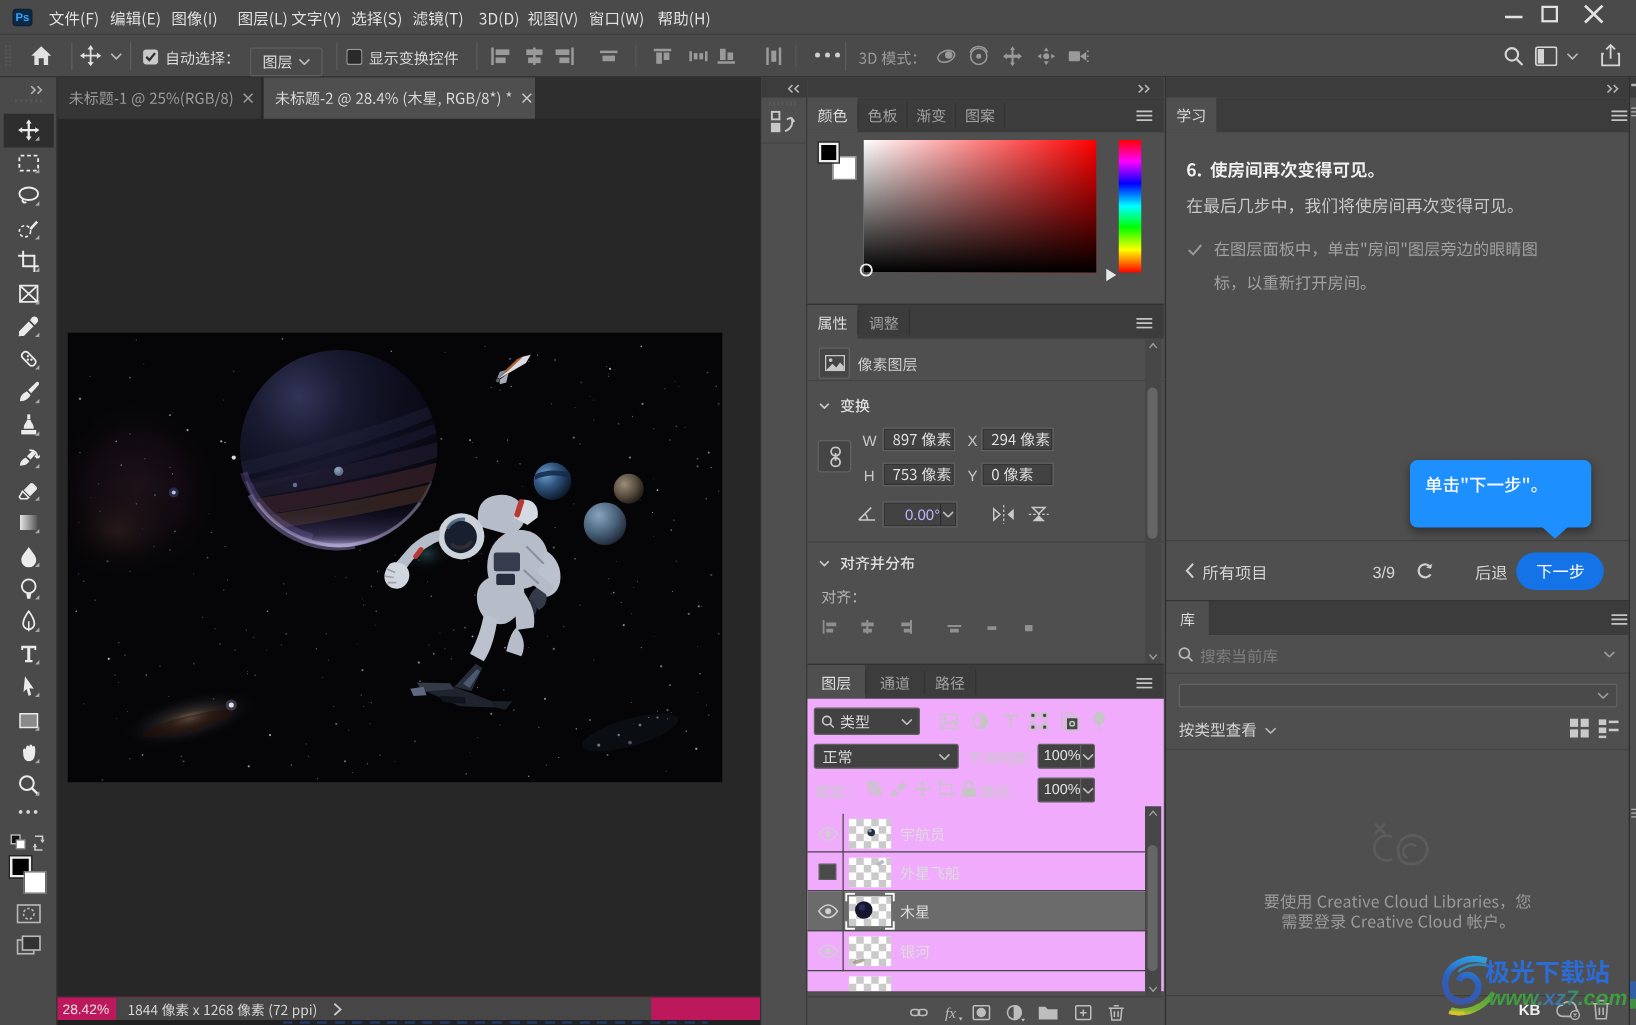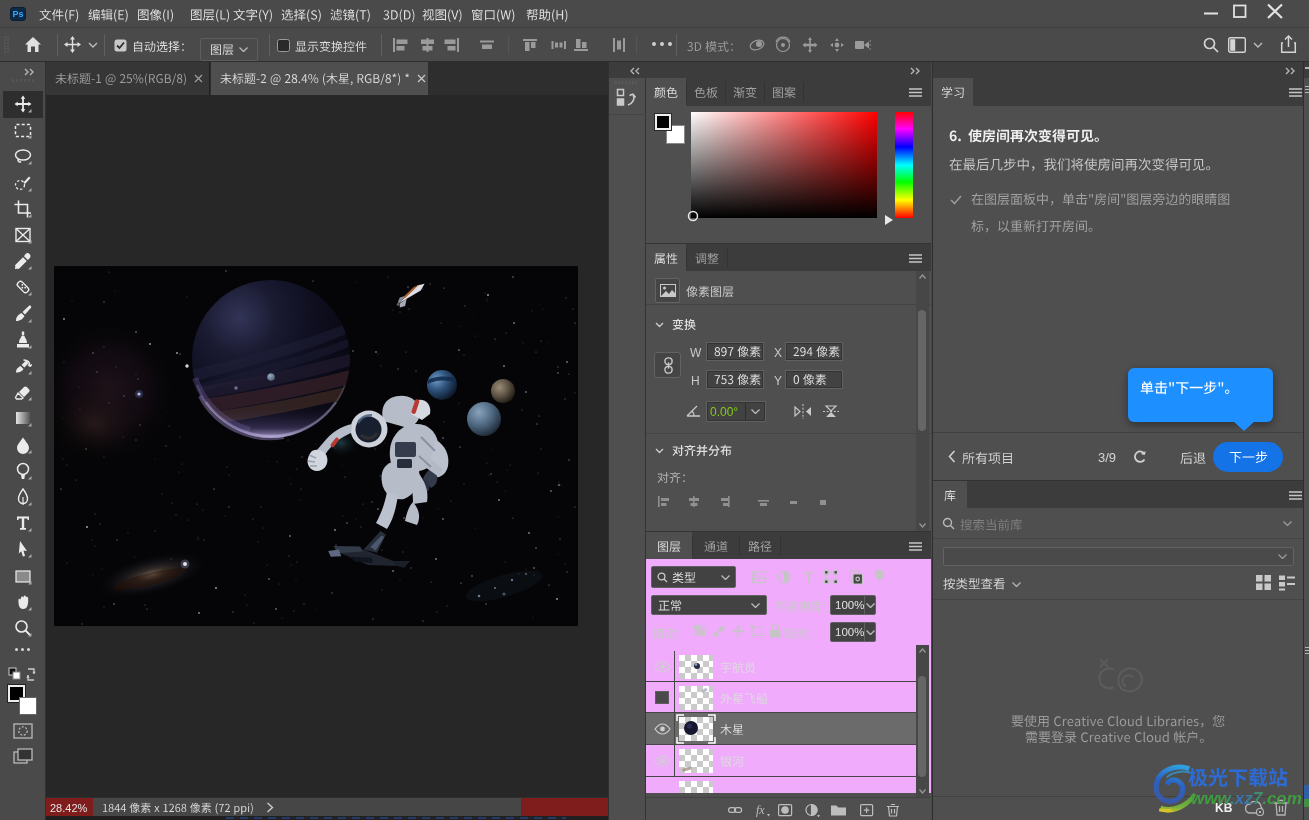--- a/index.html
+++ b/index.html
@@ -860,21 +860,21 @@
  <ellipse cx="450" cy="320" rx="40" ry="11" fill="#1a2434" opacity="0.3" transform="rotate(-16 450 320)"></ellipse>
  <circle cx="425" cy="330" r="1.3" fill="#aac4e8" opacity="0.7"></circle>
           <circle cx="441" cy="322" r="1" fill="#cfe0f8" opacity="0.6"></circle>
  <circle cx="458" cy="314" r="1.2" fill="#9ab8e0" opacity="0.7"></circle>
           <circle cx="472" cy="308" r="0.9" fill="#cfe0f8" opacity="0.55"></circle>
  <circle cx="432" cy="338" r="0.8" fill="#cfe0f8" opacity="0.5"></circle>
           <circle cx="450" cy="328" r="1.5" fill="#b8d0f0" opacity="0.45"></circle>
  <circle cx="480" cy="302" r="0.9" fill="#cfe0f8" opacity="0.5"></circle>
 </g>
 </svg>
-      <div class="abs" style="left:0;top:735px;width:562px;height:19px;background:#7f1d1d;border-top:1px solid #2e2e2e">
+      <div class="abs" style="left:0;top:735px;width:562px;height:19px;background:#be185d;border-top:1px solid #2e2e2e">
 <div class="abs" style="left:47px;top:0;width:428px;height:19px;background:#464646"></div>
 <div class="abs" style="left:4px;top:4px;font-size:11px;color:#e2e2e2;font-family:'Liberation Sans',sans-serif">28.42%</div>
 <div class="abs" style="left:56px;top:3px">
           <svg width="152" height="14" viewBox="0 0 152 14" style="overflow:visible;">
             <path fill="#d8d8d8" d="M1 11H5.4V10.2H3.8V2.9H3C2.6 3.2 2 3.4 1.3 3.5V4.1H2.8V10.2H1Z M9.2 11.1C10.7 11.1 11.7 10.2 11.7 9.1C11.7 8 11.1 7.3 10.4 6.9V6.9C10.8 6.5 11.4 5.8 11.4 4.9C11.4 3.7 10.6 2.8 9.2 2.8C8 2.8 7 3.6 7 4.9C7 5.7 7.5 6.3 8.1 6.7V6.8C7.3 7.2 6.6 7.9 6.6 9C6.6 10.2 7.7 11.1 9.2 11.1ZM9.7 6.6C8.8 6.2 7.9 5.8 7.9 4.9C7.9 4.1 8.4 3.6 9.2 3.6C10.1 3.6 10.6 4.2 10.6 5C10.6 5.6 10.3 6.1 9.7 6.6ZM9.2 10.4C8.2 10.4 7.5 9.8 7.5 8.9C7.5 8.1 8 7.5 8.6 7.1C9.8 7.5 10.7 7.9 10.7 9C10.7 9.8 10.1 10.4 9.2 10.4Z M15.9 11H16.9V8.8H18V8H16.9V2.9H15.8L12.4 8.1V8.8H15.9ZM15.9 8H13.5L15.3 5.2C15.5 4.8 15.8 4.4 16 4H16C16 4.4 15.9 5.1 15.9 5.5Z M22.1 11H23V8.8H24.1V8H23V2.9H21.9L18.5 8.1V8.8H22.1ZM22.1 8H19.6L21.4 5.2C21.6 4.8 21.9 4.4 22.1 4H22.1C22.1 4.4 22.1 5.1 22.1 5.5Z M32.6 3.2H34.6C34.4 3.5 34.2 3.8 34 4.1H31.9C32.2 3.8 32.4 3.5 32.6 3.2ZM32.6 1.8C32.2 2.7 31.3 3.9 30.1 4.7C30.3 4.8 30.5 5.1 30.6 5.2C30.8 5.1 31 4.9 31.2 4.8V6.5H32.9C32.4 6.9 31.6 7.4 30.4 7.7C30.6 7.9 30.8 8.1 30.9 8.3C31.9 7.9 32.6 7.6 33.2 7.2C33.3 7.3 33.5 7.5 33.6 7.7C32.9 8.3 31.5 9 30.4 9.3C30.6 9.5 30.8 9.7 30.9 9.9C31.9 9.5 33.1 8.8 33.9 8.1C34 8.3 34.1 8.6 34.2 8.8C33.3 9.6 31.7 10.5 30.3 10.9C30.5 11 30.7 11.3 30.8 11.5C32 11.1 33.4 10.3 34.3 9.4C34.4 10.1 34.3 10.7 34.1 11C33.9 11.2 33.8 11.2 33.5 11.2C33.4 11.2 33.1 11.2 32.8 11.1C32.9 11.3 33 11.7 33 11.8C33.3 11.9 33.5 11.9 33.7 11.9C34.1 11.9 34.4 11.8 34.6 11.5C35.1 11 35.3 9.9 34.9 8.7L35.5 8.4C35.8 9.6 36.5 10.7 37.4 11.3C37.5 11.1 37.8 10.8 37.9 10.6C37.1 10.2 36.4 9.2 36.1 8.2C36.5 7.9 36.9 7.7 37.3 7.5L36.7 6.9C36.2 7.3 35.4 7.8 34.7 8.1C34.5 7.6 34.1 7.1 33.6 6.7L33.9 6.5H37.2V4.1H34.8C35.1 3.7 35.5 3.3 35.7 2.8L35.2 2.5L35.1 2.5H33.1L33.4 1.9ZM32 4.7H33.9C33.9 5 33.7 5.4 33.5 5.8H32ZM34.6 4.7H36.4V5.8H34.3C34.5 5.4 34.6 5 34.6 4.7ZM30.2 1.8C29.6 3.5 28.6 5.1 27.6 6.2C27.8 6.4 28 6.8 28.1 7C28.4 6.7 28.7 6.2 29 5.8V11.8H29.8V4.5C30.2 3.7 30.6 2.9 30.9 2Z M45.3 10.1C46.2 10.5 47.4 11.2 48 11.7L48.6 11.2C48 10.7 46.8 10 45.9 9.6ZM41.5 9.6C40.8 10.2 39.8 10.8 38.8 11.2C39 11.3 39.3 11.6 39.4 11.7C40.4 11.3 41.5 10.6 42.3 9.9ZM40.4 7.8C40.6 7.7 40.9 7.6 43.1 7.5C42.1 8 41.2 8.3 40.9 8.4C40.2 8.6 39.7 8.8 39.4 8.8C39.4 9 39.5 9.4 39.6 9.5C39.9 9.4 40.3 9.4 43.5 9.2V10.9C43.5 11 43.5 11.1 43.3 11.1C43.2 11.1 42.6 11.1 41.9 11.1C42 11.3 42.1 11.6 42.2 11.8C43 11.8 43.5 11.8 43.9 11.7C44.3 11.6 44.4 11.4 44.4 10.9V9.1L47.1 9C47.4 9.2 47.6 9.5 47.8 9.7L48.5 9.3C48 8.7 47 8 46.3 7.5L45.7 7.9C45.9 8.1 46.2 8.3 46.4 8.4L41.9 8.7C43.4 8.2 44.9 7.5 46.4 6.7L45.8 6.2C45.4 6.4 45 6.7 44.5 6.9L42 7C42.6 6.8 43.2 6.5 43.7 6.1L43.5 5.9H48.7V5.2H44.2V4.5H47.6V3.9H44.2V3.2H48.2V2.6H44.2V1.7H43.4V2.6H39.4V3.2H43.4V3.9H40V4.5H43.4V5.2H38.9V5.9H42.7C42 6.4 41.2 6.7 41 6.8C40.6 7 40.4 7 40.2 7.1C40.3 7.3 40.4 7.6 40.4 7.8Z M52.3 11H53.4L54.2 9.6C54.4 9.2 54.6 8.9 54.8 8.5H54.8C55.1 8.9 55.3 9.2 55.5 9.6L56.4 11H57.5L55.5 8L57.3 5H56.3L55.5 6.3C55.3 6.7 55.2 7 55 7.3H54.9C54.7 7 54.5 6.7 54.4 6.3L53.5 5H52.5L54.3 7.9Z M61.4 11H65.9V10.2H64.3V2.9H63.5C63 3.2 62.5 3.4 61.8 3.5V4.1H63.2V10.2H61.4Z M67.1 11H72.1V10.1H69.9C69.5 10.1 69 10.2 68.6 10.2C70.5 8.4 71.8 6.8 71.8 5.2C71.8 3.7 70.8 2.8 69.4 2.8C68.4 2.8 67.7 3.3 67 4L67.6 4.5C68.1 4 68.6 3.6 69.3 3.6C70.3 3.6 70.8 4.3 70.8 5.2C70.8 6.6 69.6 8.2 67.1 10.4Z M76 11.1C77.3 11.1 78.3 10.1 78.3 8.5C78.3 6.8 77.4 6 76.1 6C75.4 6 74.7 6.4 74.2 7C74.3 4.5 75.2 3.6 76.3 3.6C76.8 3.6 77.3 3.9 77.6 4.2L78.2 3.6C77.7 3.1 77.1 2.8 76.3 2.8C74.7 2.8 73.3 4 73.3 7.2C73.3 9.8 74.5 11.1 76 11.1ZM74.3 7.8C74.8 7 75.4 6.7 75.9 6.7C76.9 6.7 77.4 7.4 77.4 8.5C77.4 9.6 76.8 10.4 76 10.4C75 10.4 74.4 9.4 74.3 7.8Z M81.9 11.1C83.4 11.1 84.4 10.2 84.4 9.1C84.4 8 83.7 7.3 83 6.9V6.9C83.5 6.5 84.1 5.8 84.1 4.9C84.1 3.7 83.3 2.8 81.9 2.8C80.6 2.8 79.7 3.6 79.7 4.9C79.7 5.7 80.2 6.3 80.8 6.7V6.8C80 7.2 79.3 7.9 79.3 9C79.3 10.2 80.4 11.1 81.9 11.1ZM82.4 6.6C81.5 6.2 80.6 5.8 80.6 4.9C80.6 4.1 81.1 3.6 81.9 3.6C82.7 3.6 83.2 4.2 83.2 5C83.2 5.6 83 6.1 82.4 6.6ZM81.9 10.4C80.9 10.4 80.2 9.8 80.2 8.9C80.2 8.1 80.7 7.5 81.3 7.1C82.4 7.5 83.4 7.9 83.4 9C83.4 9.8 82.8 10.4 81.9 10.4Z M93.1 3.2H95.1C94.9 3.5 94.7 3.8 94.4 4.1H92.4C92.6 3.8 92.9 3.5 93.1 3.2ZM93.1 1.8C92.7 2.7 91.8 3.9 90.6 4.7C90.8 4.8 91 5.1 91.1 5.2C91.3 5.1 91.5 4.9 91.7 4.8V6.5H93.4C92.9 6.9 92.1 7.4 90.9 7.7C91.1 7.9 91.3 8.1 91.4 8.3C92.4 7.9 93.1 7.6 93.6 7.2C93.8 7.3 94 7.5 94.1 7.7C93.4 8.3 92 9 90.9 9.3C91.1 9.5 91.3 9.7 91.4 9.9C92.3 9.5 93.6 8.8 94.4 8.1C94.5 8.3 94.6 8.6 94.7 8.8C93.8 9.6 92.2 10.5 90.8 10.9C91 11 91.2 11.3 91.3 11.5C92.5 11.1 93.9 10.3 94.8 9.4C94.9 10.1 94.8 10.7 94.6 11C94.4 11.2 94.2 11.2 94 11.2C93.8 11.2 93.6 11.2 93.3 11.1C93.4 11.3 93.5 11.7 93.5 11.8C93.7 11.9 94 11.9 94.2 11.9C94.6 11.9 94.9 11.8 95.1 11.5C95.6 11 95.8 9.9 95.4 8.7L95.9 8.4C96.3 9.6 97 10.7 97.9 11.3C98 11.1 98.3 10.8 98.4 10.6C97.6 10.2 96.9 9.2 96.5 8.2C97 7.9 97.4 7.7 97.8 7.5L97.2 6.9C96.7 7.3 95.9 7.8 95.2 8.1C94.9 7.6 94.6 7.1 94.1 6.7L94.4 6.5H97.6V4.1H95.3C95.6 3.7 95.9 3.3 96.2 2.8L95.7 2.5L95.5 2.5H93.5L93.9 1.9ZM92.4 4.7H94.4C94.3 5 94.2 5.4 94 5.8H92.4ZM95.1 4.7H96.9V5.8H94.8C95 5.4 95.1 5 95.1 4.7ZM90.6 1.8C90.1 3.5 89.1 5.1 88.1 6.2C88.2 6.4 88.5 6.8 88.6 7C88.9 6.7 89.2 6.2 89.5 5.8V11.8H90.3V4.5C90.7 3.7 91.1 2.9 91.4 2Z M105.8 10.1C106.7 10.5 107.9 11.2 108.4 11.7L109.1 11.2C108.5 10.7 107.3 10 106.4 9.6ZM102 9.6C101.3 10.2 100.2 10.8 99.3 11.2C99.5 11.3 99.8 11.6 99.9 11.7C100.8 11.3 102 10.6 102.7 9.9ZM100.9 7.8C101.1 7.7 101.4 7.6 103.6 7.5C102.6 8 101.7 8.3 101.4 8.4C100.7 8.6 100.2 8.8 99.8 8.8C99.9 9 100 9.4 100 9.5C100.3 9.4 100.8 9.4 104 9.2V10.9C104 11 104 11.1 103.8 11.1C103.6 11.1 103 11.1 102.4 11.1C102.5 11.3 102.6 11.6 102.7 11.8C103.5 11.8 104 11.8 104.4 11.7C104.7 11.6 104.8 11.4 104.8 10.9V9.1L107.6 9C107.9 9.2 108.1 9.5 108.3 9.7L108.9 9.3C108.5 8.7 107.5 8 106.8 7.5L106.2 7.9C106.4 8.1 106.6 8.3 106.9 8.4L102.4 8.7C103.9 8.2 105.4 7.5 106.9 6.7L106.3 6.2C105.9 6.4 105.5 6.7 105 6.9L102.5 7C103.1 6.8 103.6 6.5 104.2 6.1L103.9 5.9H109.2V5.2H104.7V4.5H108V3.9H104.7V3.2H108.7V2.6H104.7V1.7H103.8V2.6H99.9V3.2H103.8V3.9H100.5V4.5H103.8V5.2H99.4V5.9H103.2C102.5 6.4 101.7 6.7 101.4 6.8C101.1 7 100.9 7 100.7 7.1C100.7 7.3 100.8 7.6 100.9 7.8Z M115.2 13.2 115.9 12.9C114.9 11.3 114.5 9.4 114.5 7.6C114.5 5.7 114.9 3.9 115.9 2.3L115.2 2C114.2 3.7 113.6 5.4 113.6 7.6C113.6 9.7 114.2 11.5 115.2 13.2Z M118.5 11H119.6C119.7 7.8 120 6 121.9 3.5V2.9H116.9V3.8H120.8C119.2 6 118.7 7.9 118.5 11Z M122.9 11H128V10.1H125.8C125.4 10.1 124.9 10.2 124.4 10.2C126.3 8.4 127.6 6.8 127.6 5.2C127.6 3.7 126.7 2.8 125.3 2.8C124.2 2.8 123.5 3.3 122.9 4L123.5 4.5C123.9 4 124.5 3.6 125.1 3.6C126.1 3.6 126.6 4.3 126.6 5.2C126.6 6.6 125.5 8.2 122.9 10.4Z M132.4 13.5H133.4V11.5L133.4 10.4C133.9 10.9 134.5 11.1 135 11.1C136.4 11.1 137.6 10 137.6 7.9C137.6 6.1 136.8 4.9 135.3 4.9C134.6 4.9 133.9 5.3 133.4 5.7H133.3L133.2 5H132.4ZM134.9 10.3C134.5 10.3 134 10.1 133.4 9.7V6.5C134 6 134.5 5.7 135 5.7C136.2 5.7 136.6 6.6 136.6 7.9C136.6 9.4 135.9 10.3 134.9 10.3Z M139.2 13.5H140.3V11.5L140.2 10.4C140.8 10.9 141.3 11.1 141.9 11.1C143.2 11.1 144.5 10 144.5 7.9C144.5 6.1 143.6 4.9 142.1 4.9C141.4 4.9 140.7 5.3 140.2 5.7H140.2L140.1 5H139.2ZM141.7 10.3C141.3 10.3 140.8 10.1 140.3 9.7V6.5C140.8 6 141.3 5.7 141.8 5.7C143 5.7 143.4 6.6 143.4 7.9C143.4 9.4 142.7 10.3 141.7 10.3Z M146.1 11H147.1V5H146.1ZM146.6 3.8C147 3.8 147.2 3.5 147.2 3.1C147.2 2.7 147 2.5 146.6 2.5C146.2 2.5 145.9 2.7 145.9 3.1C145.9 3.5 146.2 3.8 146.6 3.8Z M149.2 13.2C150.2 11.5 150.8 9.7 150.8 7.6C150.8 5.4 150.2 3.7 149.2 2L148.5 2.3C149.5 3.9 150 5.7 150 7.6C150 9.4 149.5 11.3 148.5 12.9Z"></path>
           </svg>
         </div>
 <svg class="abs" style="left:220px;top:4px" width="8" height="11" viewBox="0 0 8 11">
           <path d="M1.5 1 L6.5 5.5 L1.5 10" stroke="#ccc" stroke-width="1.4" fill="none"></path>
         </svg>
@@ -1032,21 +1032,21 @@
         <div class="abs" style="left:128px;top:103px;font-size:12px;color:#c9c9c9">Y</div>
         <div class="abs flexc" style="left:140px;top:100px;width:56px;height:17px;background:#424242;border:1px solid #333333;outline:1px solid #616161;padding-left:6px">
           <svg width="34" height="15" viewBox="0 0 34 15" style="overflow:visible;">
             <path fill="#e2e2e2" d="M3.3 12.2C5 12.2 6.1 10.6 6.1 7.6C6.1 4.5 5 3 3.3 3C1.7 3 0.6 4.5 0.6 7.6C0.6 10.6 1.7 12.2 3.3 12.2ZM3.3 11.3C2.3 11.3 1.7 10.2 1.7 7.6C1.7 5 2.3 3.9 3.3 3.9C4.3 3.9 5 5 5 7.6C5 10.2 4.3 11.3 3.3 11.3Z M15.6 3.5H17.8C17.6 3.8 17.3 4.2 17.1 4.5H14.8C15.1 4.1 15.4 3.8 15.6 3.5ZM15.6 1.9C15.1 2.9 14.2 4.2 12.9 5.1C13 5.3 13.3 5.5 13.4 5.7C13.7 5.6 13.9 5.4 14.1 5.2V7H15.9C15.4 7.5 14.5 8.1 13.2 8.4C13.4 8.6 13.6 8.9 13.7 9C14.8 8.7 15.6 8.2 16.2 7.8C16.4 8 16.5 8.2 16.7 8.4C15.9 9.1 14.4 9.8 13.2 10.2C13.4 10.3 13.6 10.6 13.7 10.8C14.8 10.4 16.1 9.6 17 8.9C17.1 9.1 17.2 9.3 17.3 9.6C16.4 10.5 14.6 11.4 13.1 11.9C13.3 12 13.5 12.3 13.6 12.5C14.9 12.1 16.4 11.2 17.5 10.3C17.6 11.1 17.5 11.7 17.2 12C17 12.2 16.8 12.2 16.6 12.2C16.4 12.2 16.1 12.2 15.8 12.1C15.9 12.4 16 12.7 16 12.9C16.3 12.9 16.6 12.9 16.8 12.9C17.2 12.9 17.5 12.9 17.8 12.5C18.3 12 18.5 10.8 18.1 9.5L18.7 9.2C19.1 10.5 19.9 11.7 20.8 12.3C21 12.1 21.2 11.7 21.4 11.6C20.5 11.1 19.8 10.1 19.4 8.9C19.8 8.7 20.3 8.4 20.7 8.1L20.1 7.6C19.5 8 18.6 8.5 17.9 8.9C17.6 8.3 17.2 7.8 16.7 7.4L17 7H20.6V4.5H18C18.3 4 18.7 3.6 19 3.1L18.4 2.7L18.3 2.8H16.1L16.5 2.1ZM14.9 5.1H17C17 5.5 16.8 5.9 16.5 6.4H14.9ZM17.8 5.1H19.7V6.4H17.4C17.6 5.9 17.7 5.5 17.8 5.1ZM12.9 2C12.3 3.8 11.2 5.6 10.1 6.8C10.3 7 10.6 7.4 10.6 7.6C11 7.3 11.4 6.8 11.7 6.3V12.9H12.5V4.9C13 4.1 13.4 3.1 13.8 2.2Z M29.4 11C30.4 11.5 31.7 12.3 32.3 12.8L33 12.2C32.4 11.7 31.1 11 30.1 10.5ZM25.3 10.5C24.6 11.1 23.4 11.8 22.3 12.2C22.5 12.3 22.9 12.6 23 12.8C24.1 12.3 25.3 11.6 26.1 10.8ZM24.1 8.5C24.3 8.4 24.7 8.3 27.1 8.2C26 8.7 25 9 24.6 9.2C23.9 9.4 23.4 9.6 23 9.6C23 9.8 23.1 10.2 23.2 10.4C23.5 10.3 24 10.2 27.5 10V11.9C27.5 12 27.5 12.1 27.3 12.1C27.1 12.1 26.4 12.1 25.7 12.1C25.8 12.3 26 12.7 26 12.9C26.9 12.9 27.5 12.9 27.9 12.8C28.3 12.6 28.4 12.4 28.4 11.9V10L31.4 9.8C31.7 10.1 32 10.4 32.2 10.6L32.9 10.1C32.4 9.5 31.3 8.7 30.5 8.2L29.9 8.7C30.1 8.8 30.4 9 30.6 9.2L25.7 9.4C27.4 8.9 29.1 8.2 30.7 7.3L30 6.8C29.6 7 29.1 7.3 28.6 7.5L25.8 7.7C26.5 7.4 27.1 7.1 27.7 6.7L27.4 6.4H33.2V5.7H28.2V4.9H31.9V4.3H28.2V3.5H32.6V2.8H28.2V1.9H27.3V2.8H23V3.5H27.3V4.3H23.7V4.9H27.3V5.7H22.4V6.4H26.7C25.9 6.9 25 7.3 24.7 7.5C24.4 7.6 24.1 7.7 23.9 7.7C23.9 7.9 24.1 8.3 24.1 8.5Z"></path>
           </svg>
         </div>
         <svg class="abs" style="left:40px;top:134px" width="15" height="12" viewBox="0 0 15 12">
           <path d="M1 11 L11 1 M1 11 H14 M8 11 A7 7 0 0 0 6 6" stroke="#c9c9c9" stroke-width="1.3" fill="none"></path>
         </svg>
         <div class="abs flexc" style="left:61px;top:131px;width:58px;height:19px;background:#424242;border:1px solid #333333;outline:1px solid #616161">
-          <span style="font-size:12px;color:#84cc16;padding-left:2px">0.00°</span>
+          <span style="font-size:12px;color:#c4b5fd;padding-left:16px">0.00°</span>
           <div style="margin-left:auto;width:19px;height:17px;border-left:1px solid #2e2e2e;display:flex;align-items:center;justify-content:center">
             <svg width="9" height="5" viewBox="0 0 9 5">
               <path d="M0.5 0.5 L4.5 4.5 L8.5 0.5" stroke="#bbb" stroke-width="1.3" fill="none"></path>
             </svg>
           </div>
         </div>
         <svg class="abs" style="left:146px;top:132px" width="22" height="17" viewBox="0 0 22 17">
           <g fill="#c9c9c9">
             <path d="M3 4 L8 8.5 L3 13 Z" fill="none" stroke="#c9c9c9" stroke-width="1.2"></path>
             <path d="M19 4 L14 8.5 L19 13 Z"></path>

